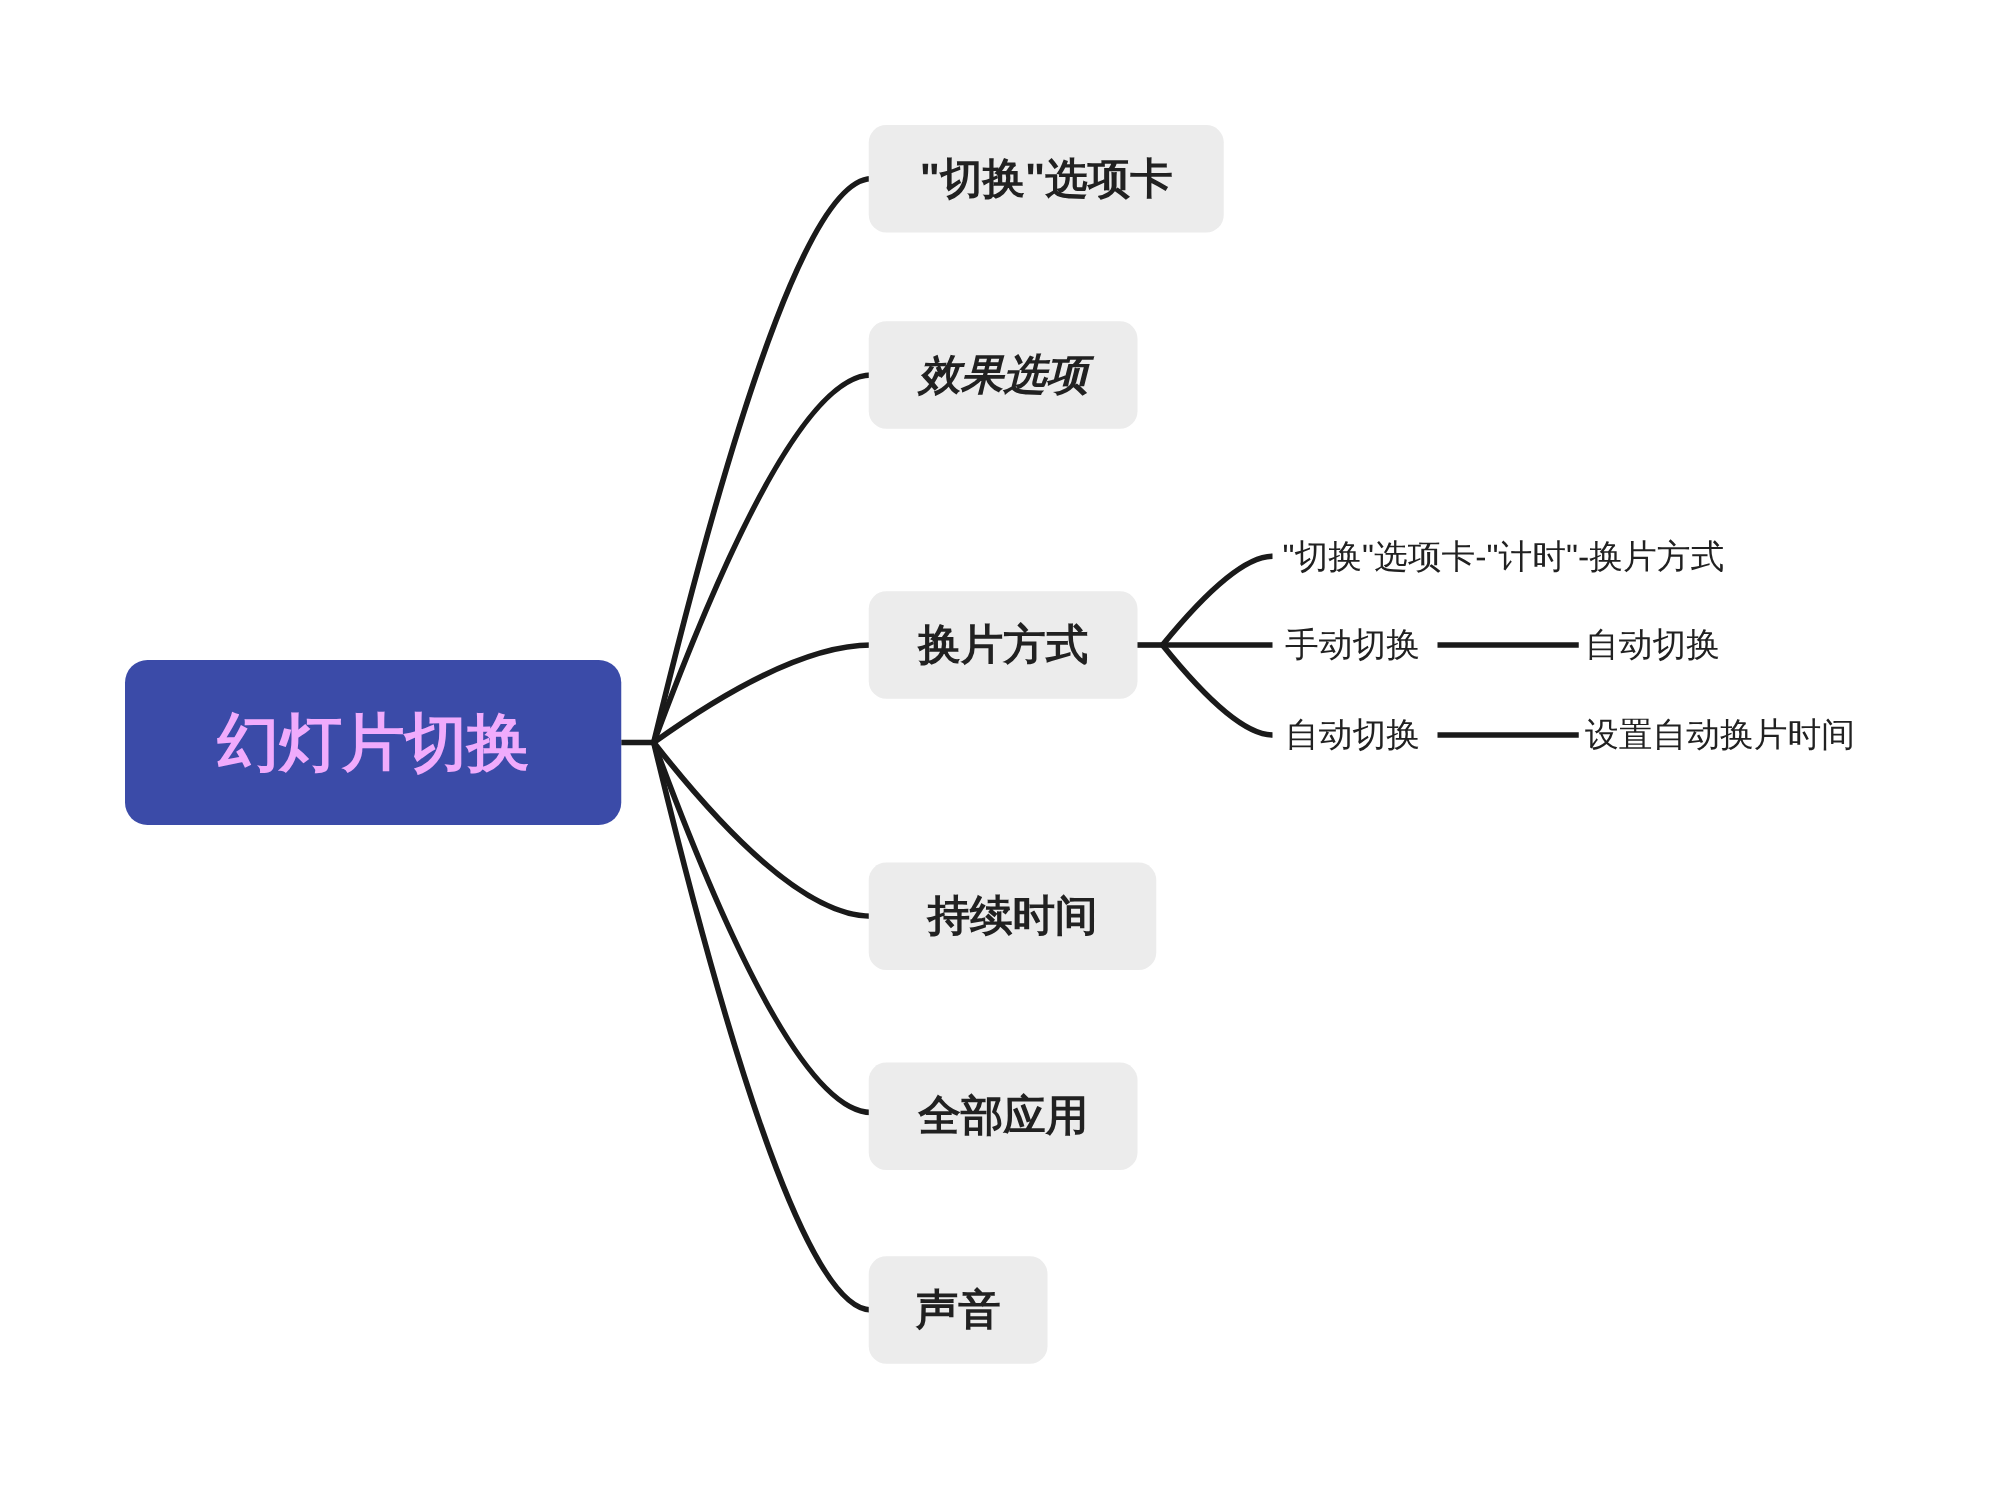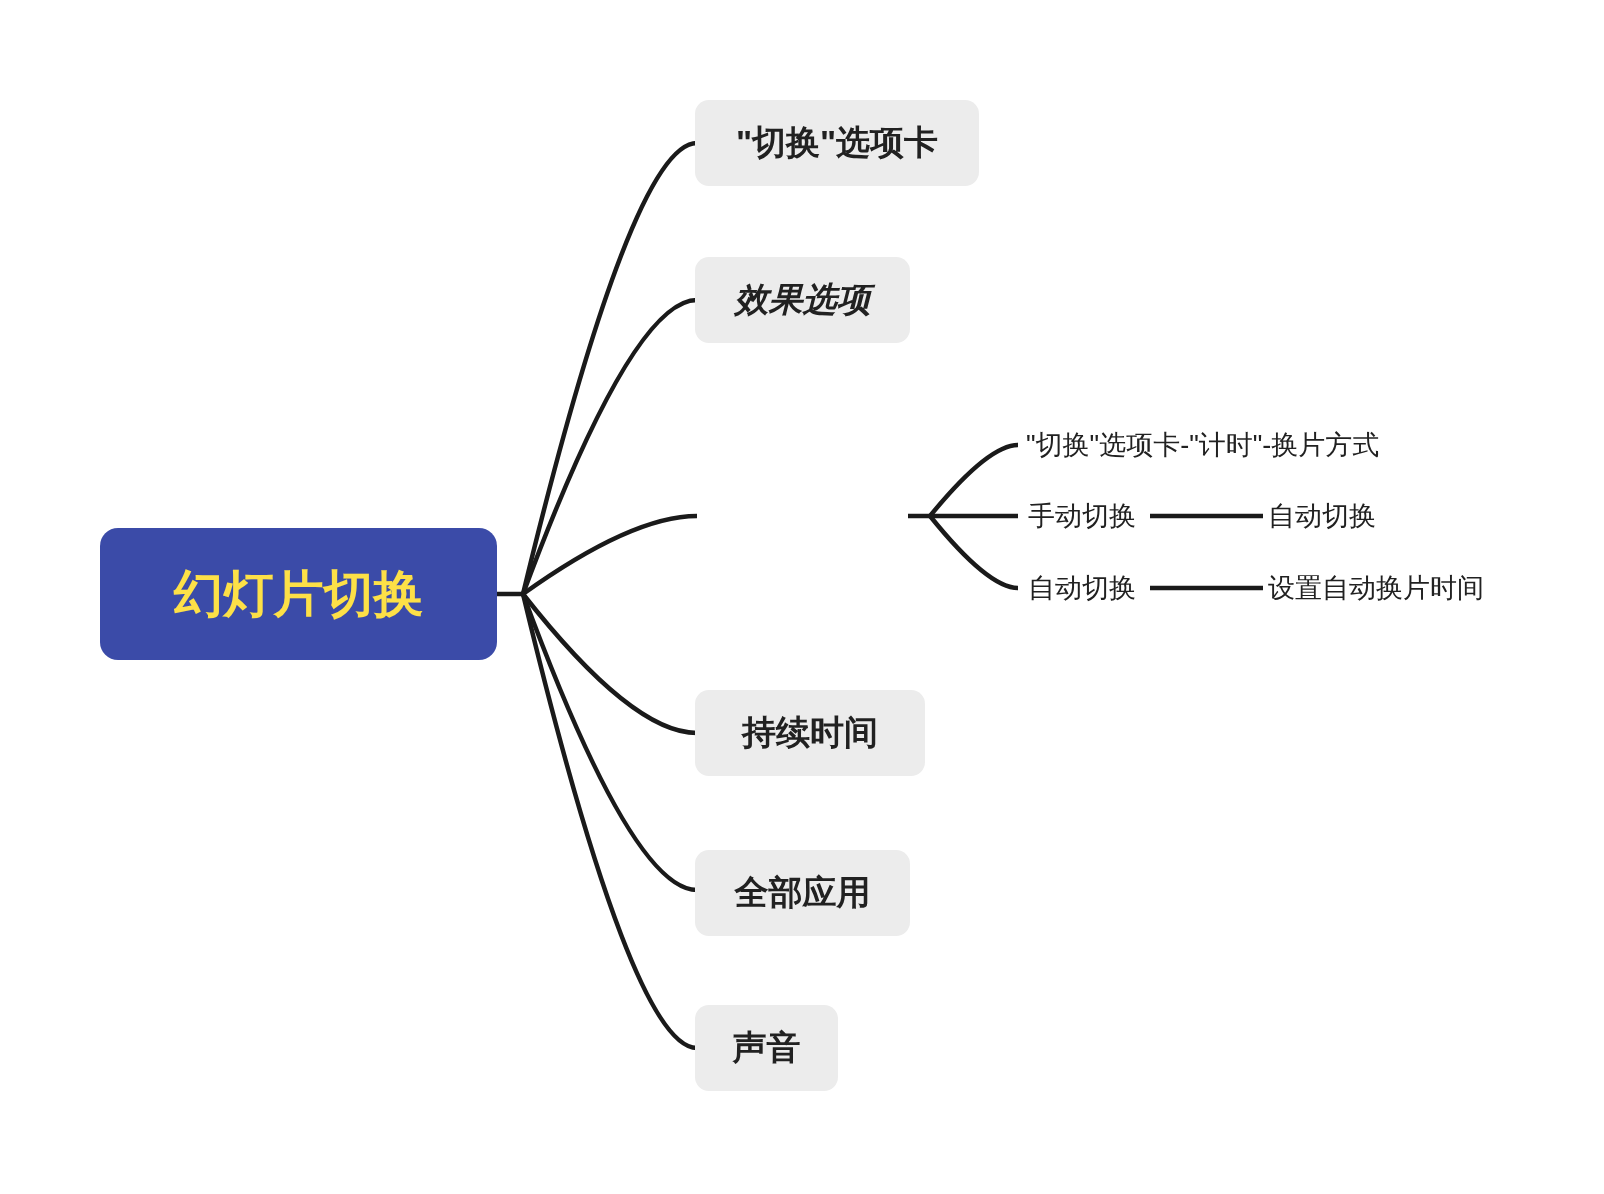--- a/index.html
+++ b/index.html
@@ -35,21 +35,21 @@
     align-items: center;
     justify-content: center;
     box-sizing: border-box;
     white-space: nowrap;
     cursor: default;
   }
   .node-root {
     left: 100px; top: 528px; width: 397px; height: 132px;
     background: #3b4ba8;
     border-radius: 18px;
-    color: #fde047;
+    color: #f0abfc;
     font-size: 50px;
     font-weight: bold;
   }
   .node-child {
     background: #ececec;
     border-radius: 14px;
     color: #212121;
     font-size: 34px;
     font-weight: bold;
     height: 86px;
@@ -105,20 +105,23 @@
   </div>
 
   <div class="node node-child c0">
     <span>"切换"选项卡</span>
   </div>
 
   <div class="node node-child c1">
     <span>效果选项</span>
   </div>
 
+  <div class="node node-child c2">
+    <span>换片方式</span>
+  </div>
 
   <div class="node node-child c3">
     <span>持续时间</span>
   </div>
 
   <div class="node node-child c4">
     <span>全部应用</span>
   </div>
 
   <div class="node node-child c5">

